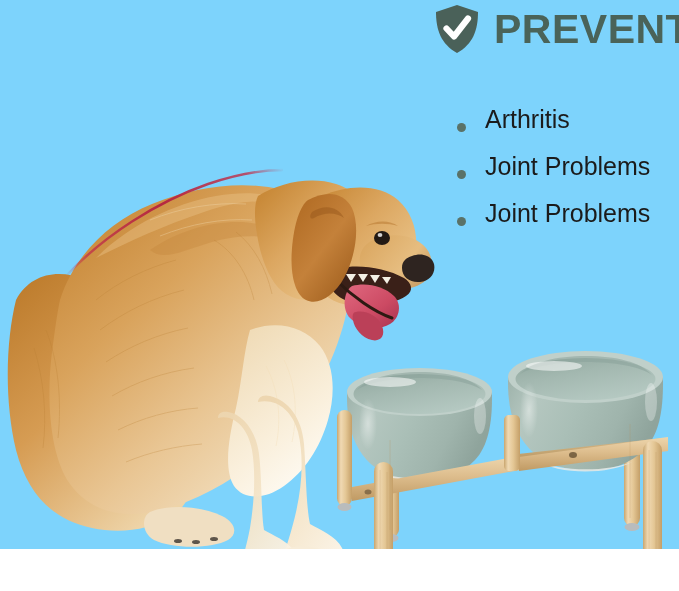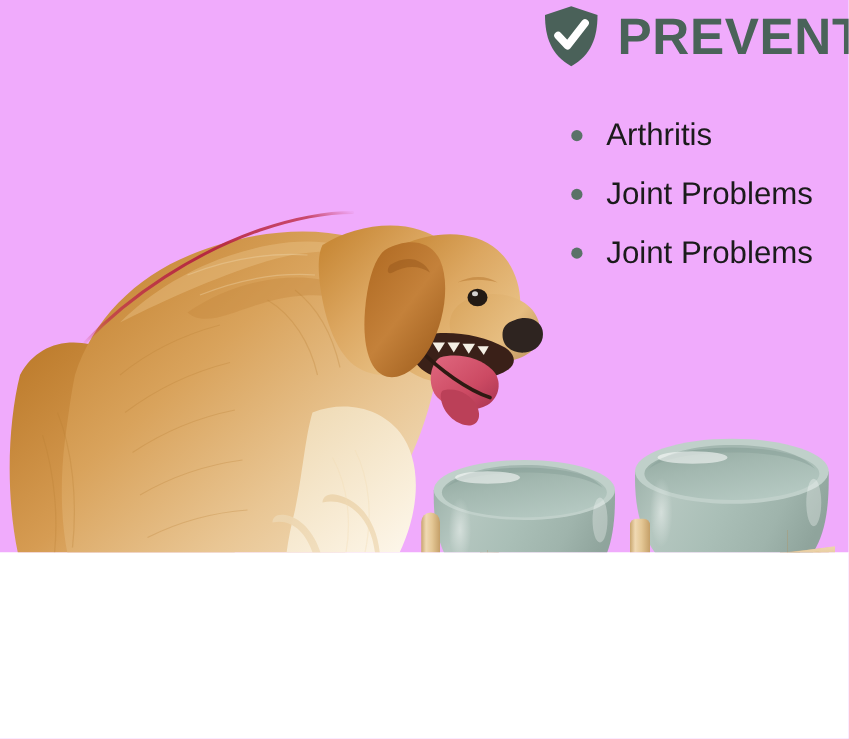--- a/index.html
+++ b/index.html
@@ -7,22 +7,22 @@
     margin: 0;
     padding: 0;
     background: #ffffff;
   }
   body {
     font-family: "Liberation Sans", sans-serif;
   }
   #scene {
     position: relative;
     width: 679px;
-    height: 442px;
-    background: #f0abfc;
+    height: 549px;
+    background: #7dd3fc;
     overflow: hidden;
   }
 
   
   .prevent-header {
     position: absolute;
     left: 433px;
     top: 4px;
     display: flex;
     align-items: center;
@@ -43,21 +43,21 @@
   .benefit-list {
     position: absolute;
     left: 457px;
     top: 85px;
     margin: 0;
     padding: 0;
     list-style: none;
   }
   .benefit-item {
     display: flex;
-    align-items: center;
+    align-items: flex-end;
     height: 47px;
   }
   .benefit-dot {
     width: 9px;
     height: 9px;
     border-radius: 50%;
     background: #5a7268;
     flex: 0 0 auto;
   }
   .benefit-label {

